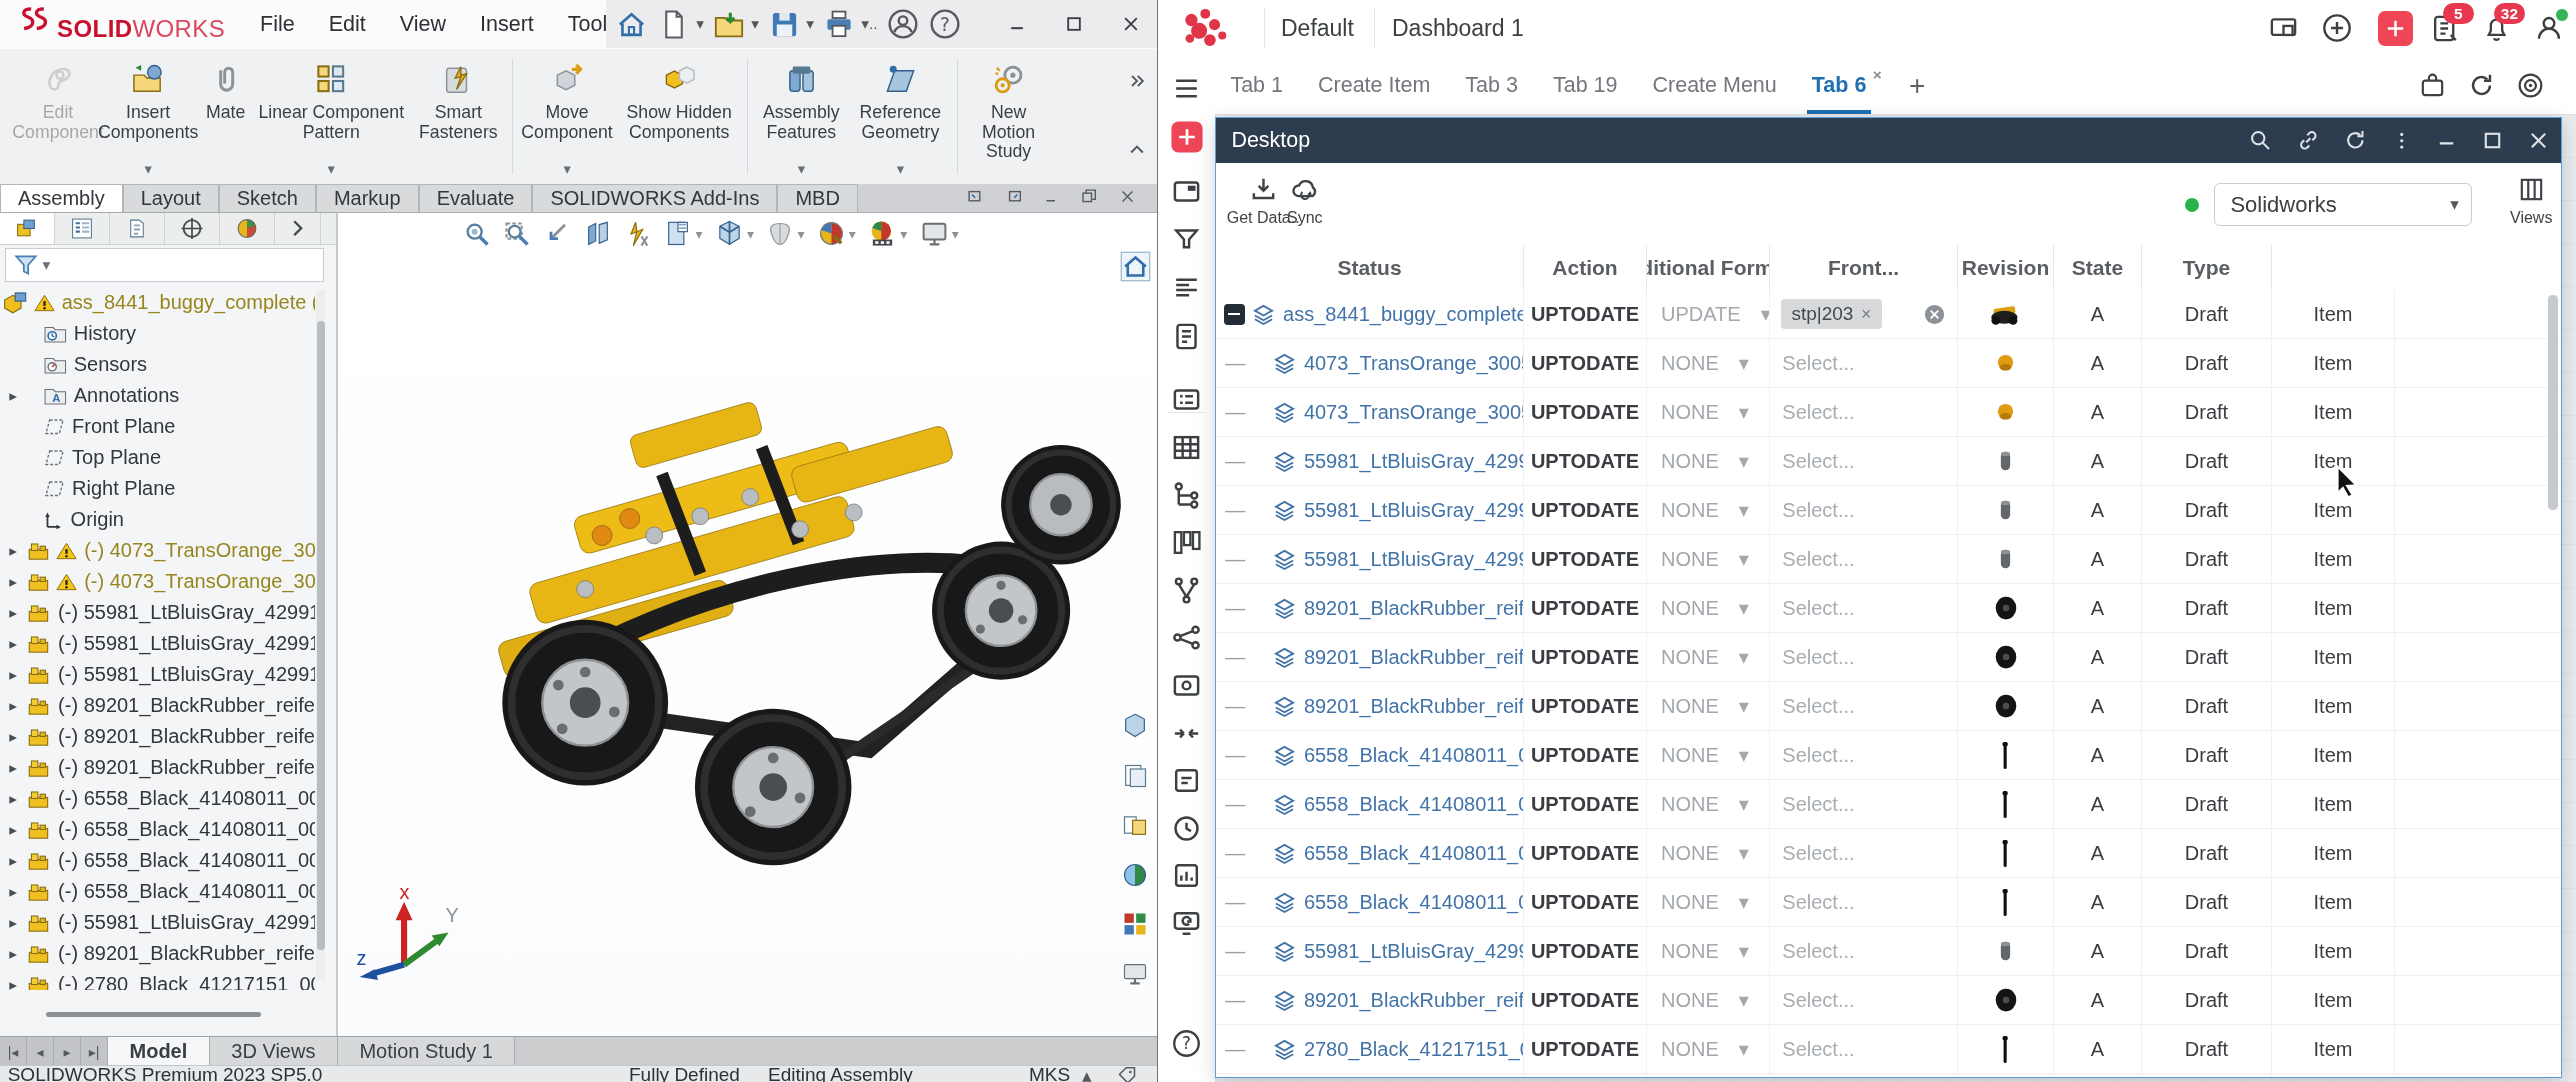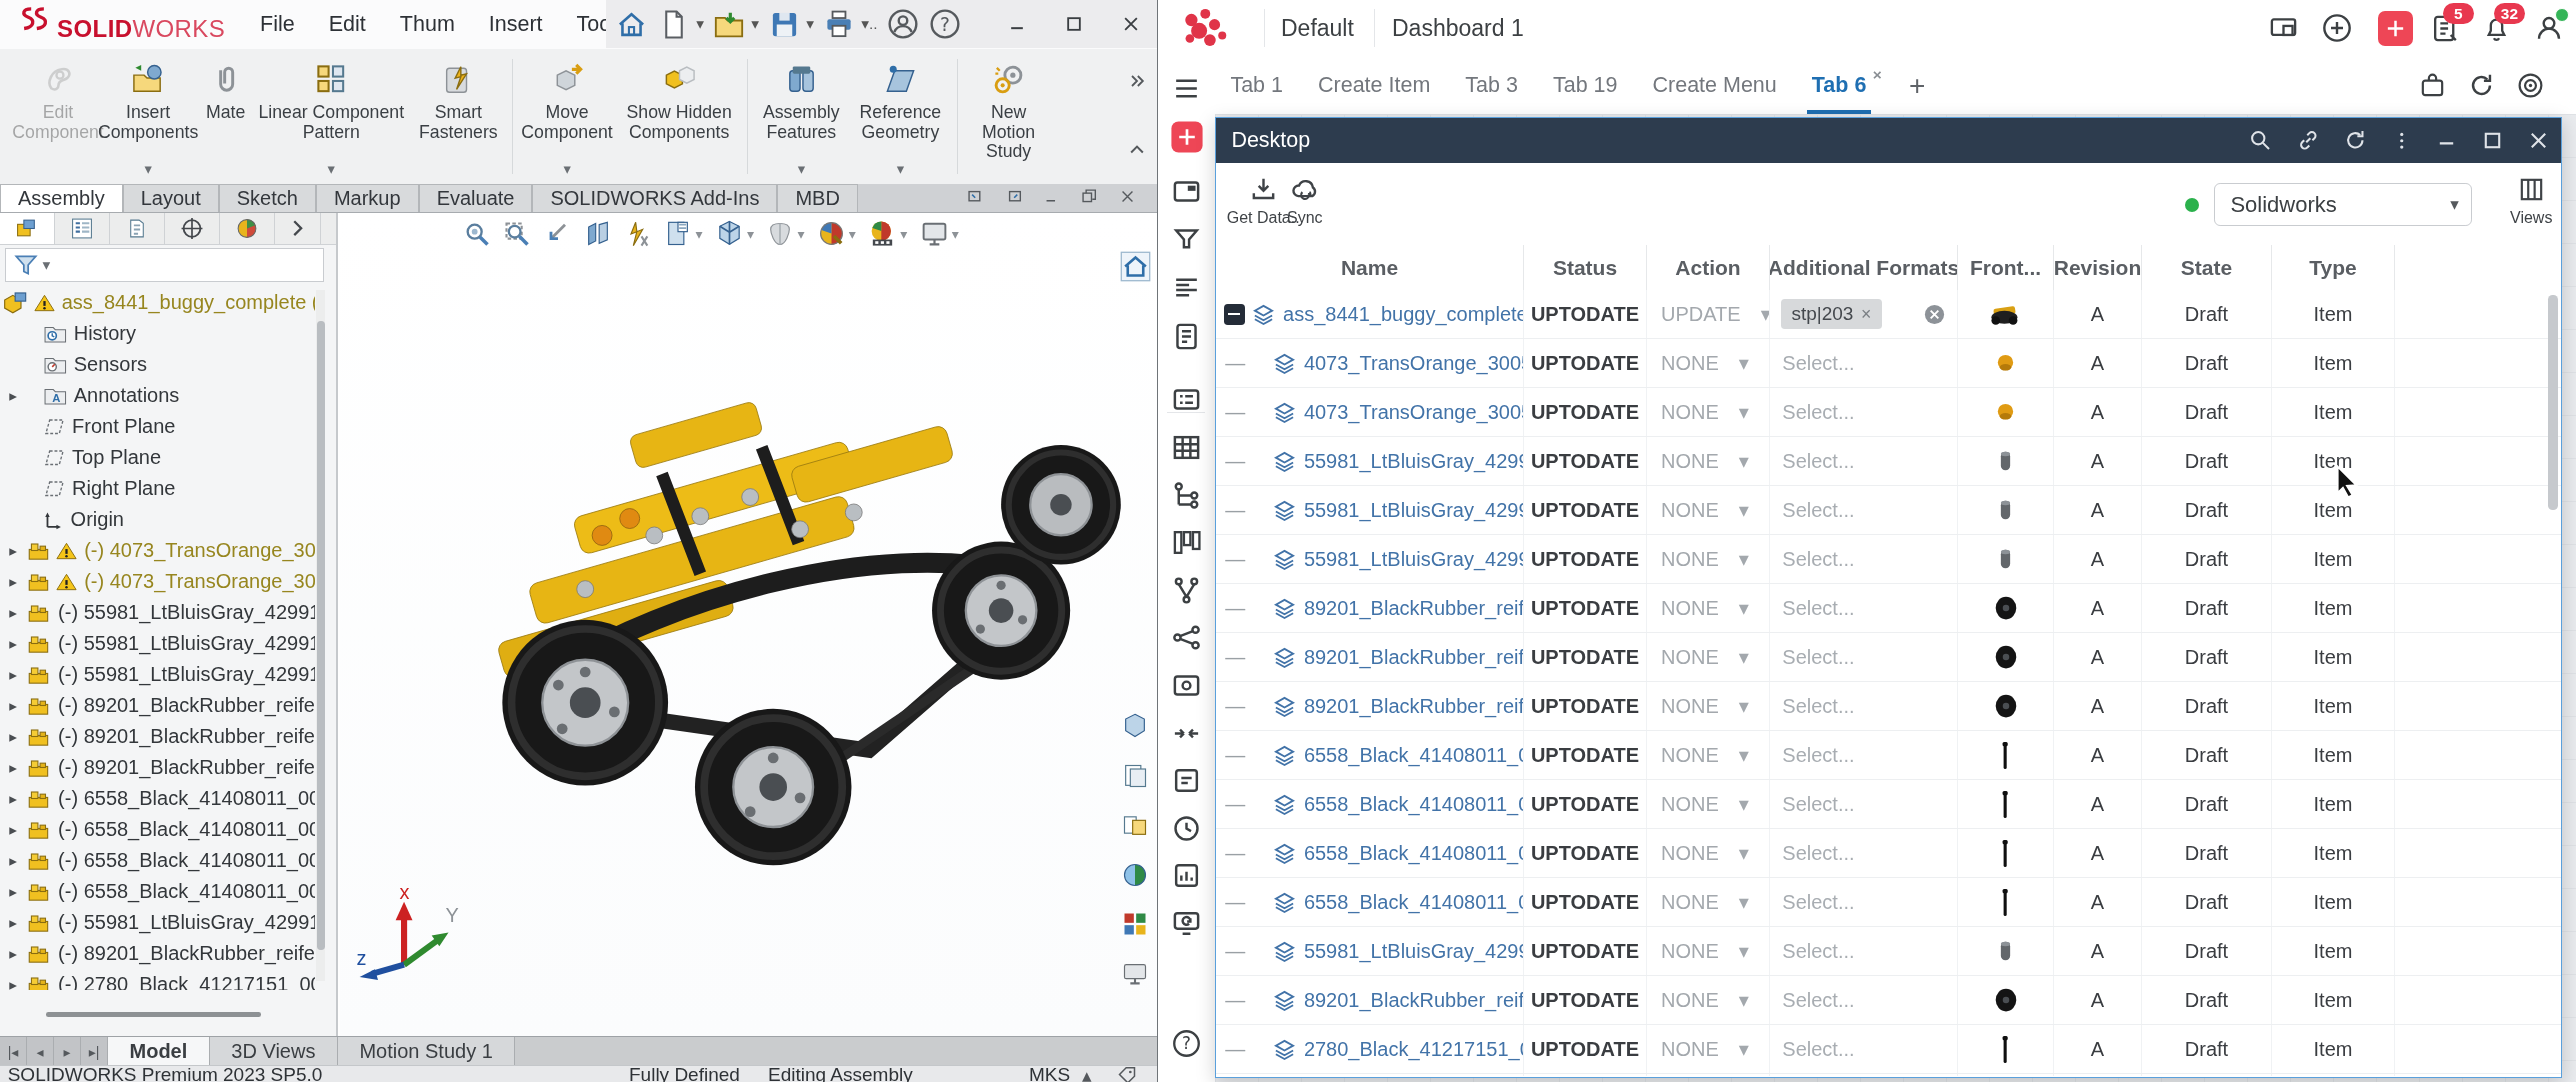--- a/index.html
+++ b/index.html
@@ -154,21 +154,21 @@
               <path d="M10 2 C4 2 3 6 8 8 C13 10 12 15 5 16" fill="none" stroke="#c8102e" stroke-width="2.4"></path>
               <path d="M19 2 C13 2 12 6 17 8 C22 10 21 15 14 16" fill="none" stroke="#c8102e" stroke-width="2.4"></path>
             </svg>
         </span>
         <span class="word">SOLID</span>
           <span class="word2">WORKS</span>
       </div>
       <nav id="sw-menus">
           <span>File</span>
           <span>Edit</span>
-          <span>Thum</span>
+          <span>View</span>
           <span>Insert</span>
           <span>Tools</span>
           <span>Window</span>
         </nav>
       <span class="icn" style="margin-left:26px">
         <svg width="20" height="20" viewBox="0 0 24 24">
             <path d="M13 3l8 8-4 1-4 6-2-2-6 6M9 10l-4 1 6-6z" fill="none" stroke="#3a3e42" stroke-width="2"></path>
           </svg>
       </span>
       <div id="sw-quickzone"></div>
@@ -1256,21 +1256,20 @@
                 <svg width="29" height="29" viewBox="0 0 24 24">
                   <rect x="4" y="4" width="16" height="16" fill="none" stroke="#3f4347" stroke-width="1.8"></rect>
                   <path d="M9.3 4v16M14.6 4v16" stroke="#3f4347" stroke-width="1.8"></path>
                 </svg>
               </span>
             <span class="tlab">Views</span>
           </div>
         </div>
 
         <div id="thead">
-            <span class="hc">Name</span>
             <span class="hc">Status</span>
             <span class="hc">Action</span>
             <span class="hc">Additional Formats</span>
             <span class="hc">Front...</span>
             <span class="hc">Revision</span>
             <span class="hc">State</span>
             <span class="hc">Type</span>
             <span class="hc" style="border-right:none"></span>
           </div>
         <div id="tbody">

